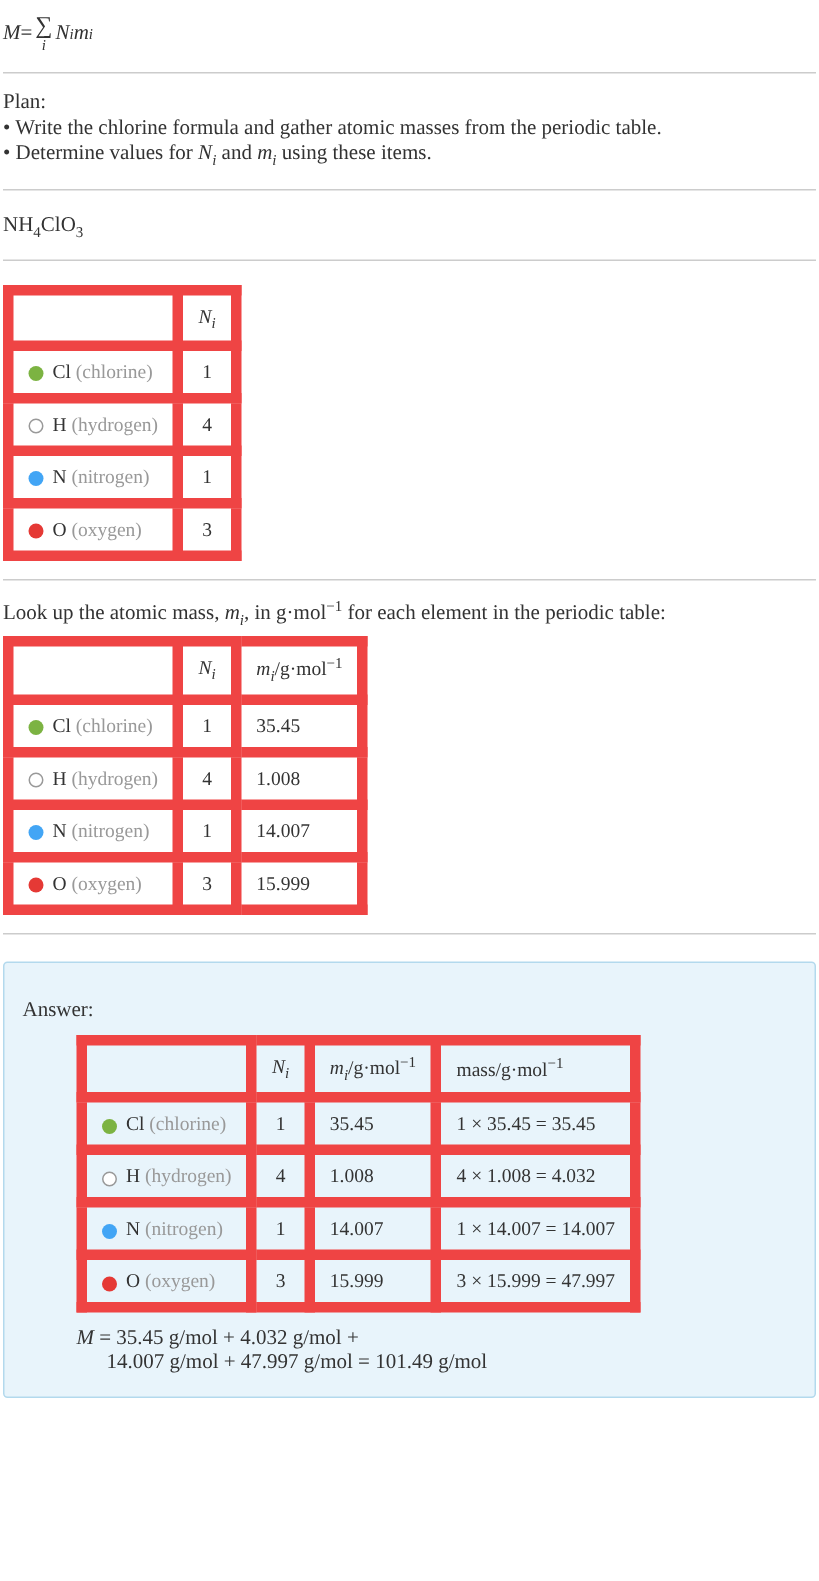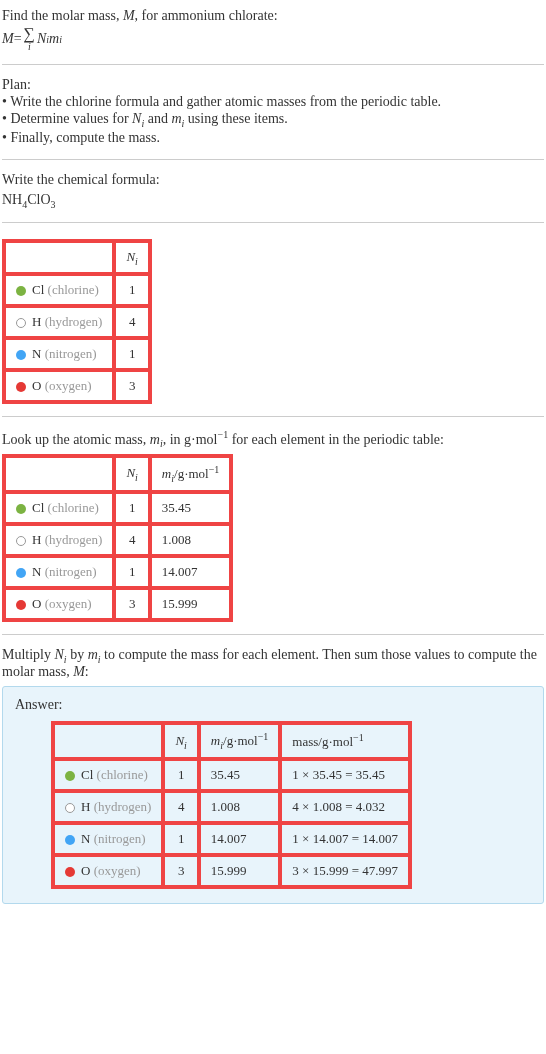--- a/index.html
+++ b/index.html
@@ -35,21 +35,21 @@
 .sub { font-size: 10px; vertical-align: sub; font-style: italic; }
 .sup { font-size: 10px; vertical-align: super; }
 .chem-sub { font-size: 10px; vertical-align: sub; }
 .plan-bullets { padding-left: 0; }
 .plan-line { margin: 1px 0; }
 table.data {
   border-collapse: collapse;
   margin-top: 4px;
 }
 table.data th, table.data td {
-  border: 4px solid #ef4444;
+  border: 7px solid #ef4444;
   padding: 6px 10px;
   text-align: left;
   font-weight: normal;
   font-size: 13px;
 }
 table.data th { text-align: left; }
 table.data td.center, table.data th.center { text-align: center; }
 .dot {
   display: inline-block;
   width: 10px; height: 10px;
@@ -59,36 +59,33 @@
 }
 .dot-green { background: #7cb342; }
 .dot-white { background: #fff; border: 1px solid #999; }
 .dot-blue { background: #42a5f5; }
 .dot-red { background: #e53935; }
 .elem-label { color: #999; }
 .answer-box {
   background: #e8f4fb;
   border: 1px solid #b3d9ed;
   border-radius: 3px;
-  padding: 10px 12px 14px;
+  padding: 24px 12px 14px;
   margin-top: 6px;
 }
 .answer-title { margin-bottom: 8px; }
 .answer-inner { padding-left: 36px; }
 .answer-math { margin-top: 10px; font-style: italic; }
 .answer-math .upright { font-style: normal; }
 .indent2 { padding-left: 20px; }
 </style>
 </head>
 <body>
 
 <div class="section">
-  <div>
-    <span>Find the molar mass, </span><span class="ital">M</span><span>, for ammonium chlorate:</span>
-  </div>
   <div class="math-line">
     <span class="sigma-wrap">
       <span class="ital">M</span>
       <span> = </span>
       <span class="sigma-block">
         <span class="sigma-sym">∑</span>
         <span class="sigma-sub">i</span>
       </span>
       <span class="ital">N</span>
         <span class="sub">i</span>
@@ -100,28 +97,26 @@
 
 <hr class="divider">
 
 <div class="section">
   <div>Plan:</div>
   <div class="plan-bullets">
     <div class="plan-line">• Write the chlorine formula and gather atomic masses from the periodic table.</div>
     <div class="plan-line">
       <span>• Determine values for </span><span class="ital">N</span><span class="sub">i</span><span> and </span><span class="ital">m</span><span class="sub">i</span><span> using these items.</span>
     </div>
-    <div class="plan-line">• Finally, compute the mass.</div>
-  </div>
-</div>
-
-<hr class="divider">
-
-<div class="section">
-  <div>Write the chemical formula:</div>
+  </div>
+</div>
+
+<hr class="divider">
+
+<div class="section">
   <div style="margin-top:4px;">
     <span>NH</span><span class="chem-sub">4</span><span>ClO</span><span class="chem-sub">3</span>
   </div>
 </div>
 
 <hr class="divider">
 
 <div class="section">
   <table class="data">
     <tbody>
@@ -186,23 +181,20 @@
           <td class="center">3</td>
           <td>15.999</td>
         </tr>
       </tbody>
   </table>
 </div>
 
 <hr class="divider">
 
 <div class="section">
-  <div>
-    <span>Multiply </span><span class="ital">N</span><span class="sub">i</span><span> by </span><span class="ital">m</span><span class="sub">i</span><span> to compute the mass for each element. Then sum those values to compute the molar mass, </span><span class="ital">M</span><span>:</span>
-  </div>
 
   <div class="answer-box">
     <div class="answer-title">Answer:</div>
     <div class="answer-inner">
       <table class="data">
         <tbody>
             <tr>
           <th></th>
           <th class="center"><span class="ital">N</span><span class="sub">i</span></th>
           <th><span class="ital">m</span><span class="sub">i</span><span>/g·mol</span><span class="sup">−1</span></th>
@@ -229,15 +221,19 @@
               <td>1 × 14.007 = 14.007</td>
             </tr>
             <tr>
               <td><span class="dot dot-red"></span><span>O</span> <span class="elem-label">(oxygen)</span></td>
               <td class="center">3</td>
               <td>15.999</td>
               <td>3 × 15.999 = 47.997</td>
             </tr>
           </tbody>
       </table>
+      <div class="answer-math">
+        <span>M</span><span class="upright"> = 35.45 g/mol + 4.032 g/mol + </span>
+        <div class="indent2 upright">14.007 g/mol + 47.997 g/mol = 101.49 g/mol</div>
+      </div>
     </div>
   </div>
 </div>
 
 </body></html>

